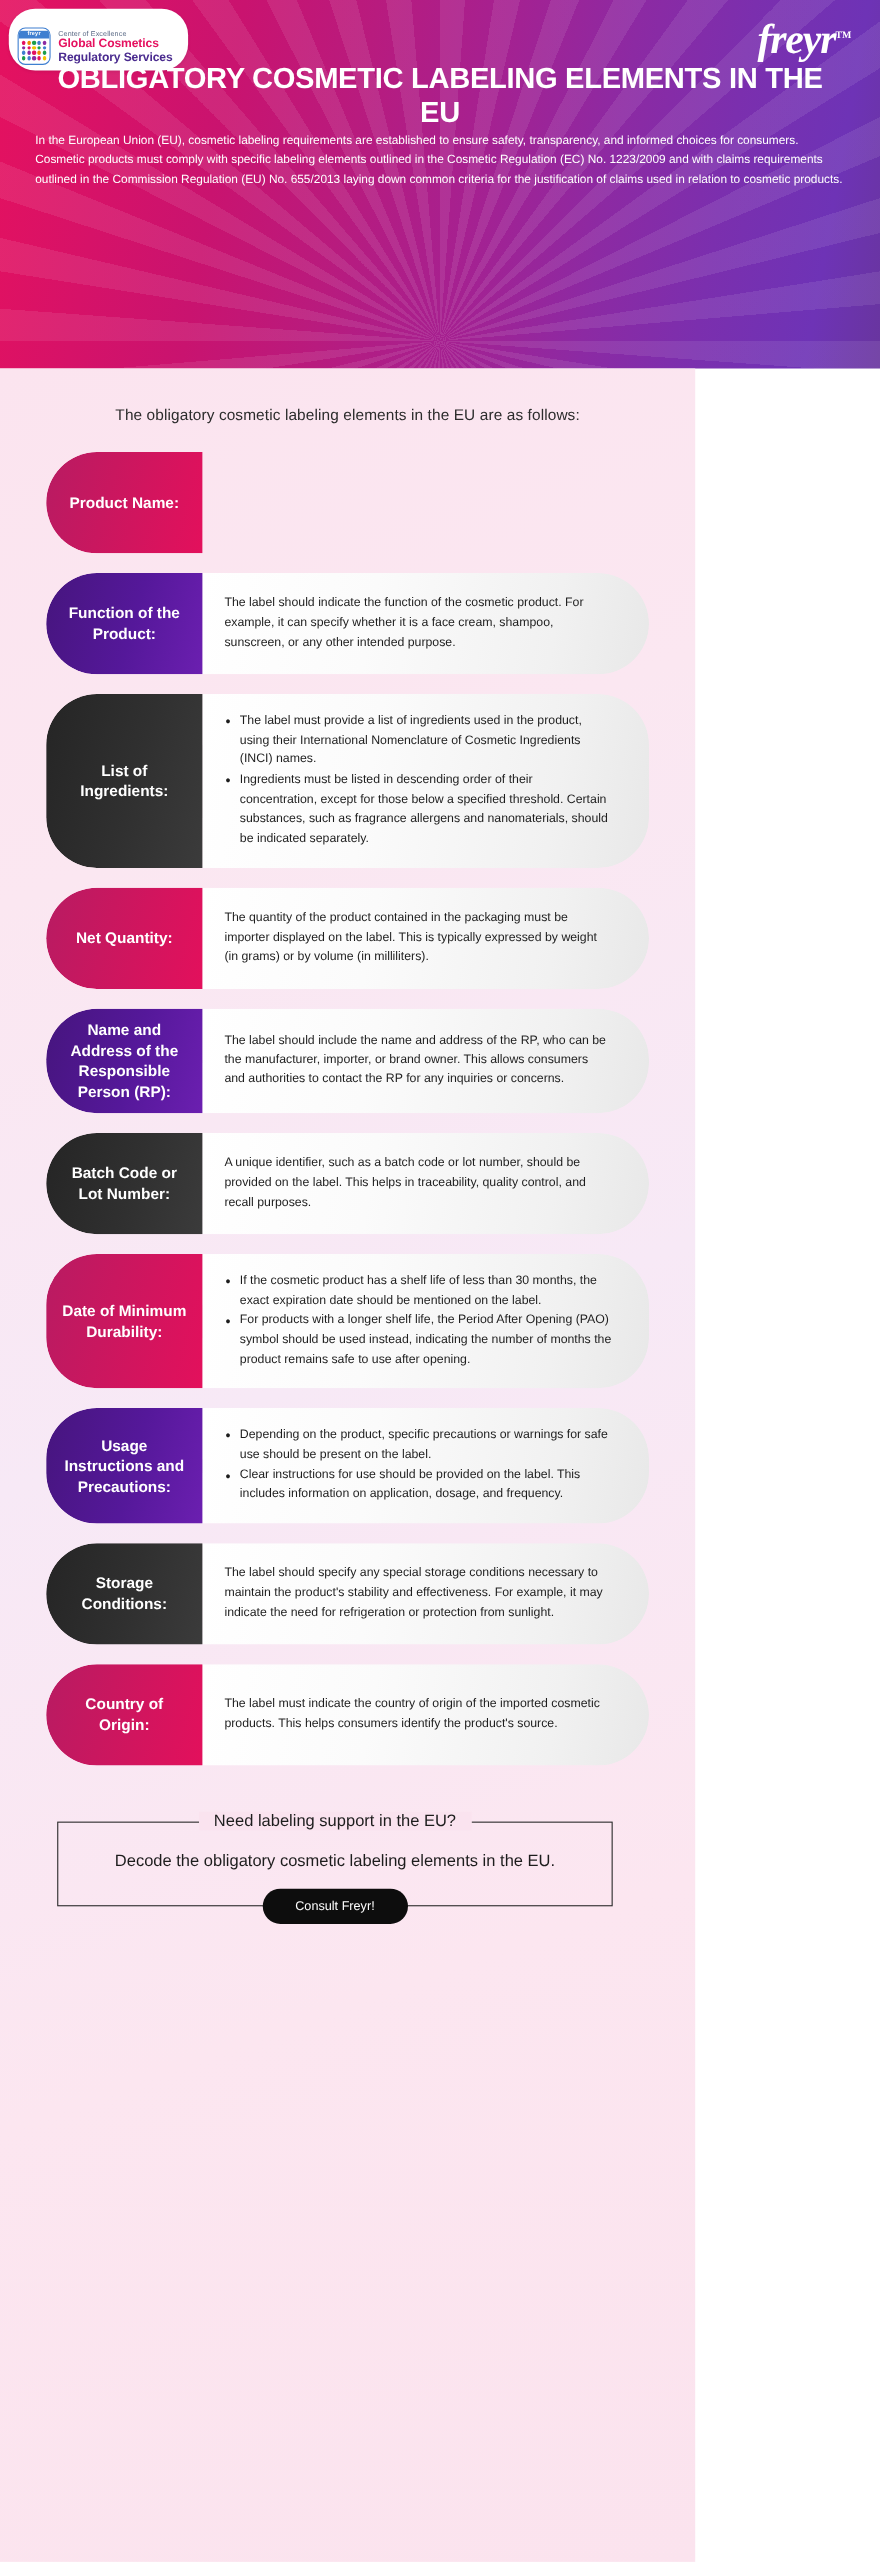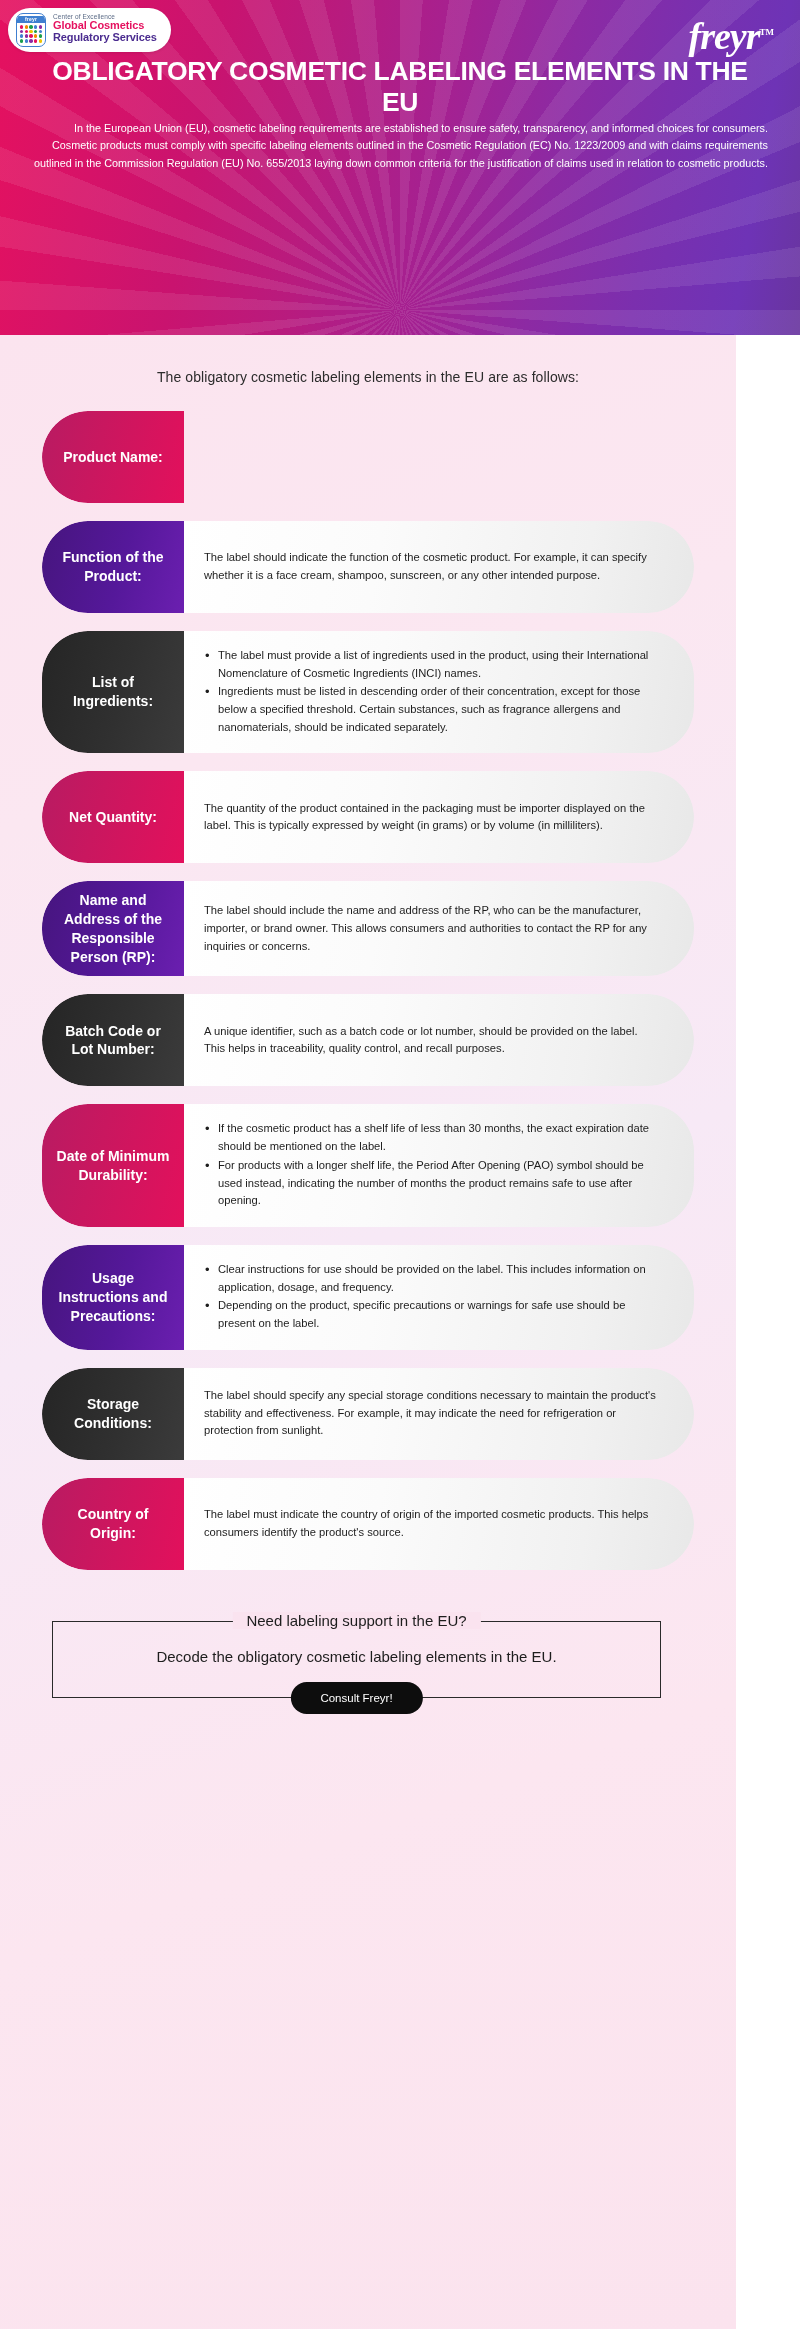--- a/index.html
+++ b/index.html
@@ -37,23 +37,23 @@
         rgba(255,255,255,0.0) 4.2deg 9deg);
     pointer-events: none;
   }
 
   
   .logo-badge {
     position: absolute;
     left: 8px; top: 8px;
     background: #ffffff;
     border-radius: 24px;
-    padding: 5px 14px 5px 8px;
-    display: flex;
-    align-items: flex-start;
+    padding: 17px 14px 5px 8px;
+    display: flex;
+    align-items: flex-end;
     gap: 7px;
     box-shadow: 0 1px 3px rgba(0,0,0,0.10);
   }
   .logo-mark {
     width: 30px; height: 34px;
     border-radius: 7px;
     border: 1.6px solid #3f7fd0;
     background: #ffffff;
     display: flex;
     flex-direction: column;
@@ -94,32 +94,32 @@
     color: #ffffff;
     font-size: 26.5px;
     font-weight: 900;
     line-height: 1.18;
     letter-spacing: -0.3px;
     padding: 0 44px;
   }
   .hdr-para {
     position: absolute;
     left: 0; right: 0; top: 120px;
-    text-align: right;
+    text-align: left;
     color: #ffffff;
     font-size: 10.8px;
     line-height: 1.62;
     padding: 0 32px;
     font-weight: 400;
   }
 
   
   .body-wrap {
     position: relative;
-    width: 736px;
+    width: 632px;
     background: linear-gradient(160deg, #fbe4ef 0%, #fbe7f1 22%, #f7e9f6 46%, #fce6f0 72%, #fbe3ee 100%);
     padding: 28px 0 0 0;
     height: 1994px;
   }
   .lede {
     text-align: center;
     color: #2c2c2c;
     font-size: 14px;
     font-weight: 400;
     margin: 6px 0 26px 0;
@@ -326,22 +326,22 @@
           <ul>
             <li>If the cosmetic product has a shelf life of less than 30 months, the exact expiration date should be mentioned on the label.</li>
             <li>For products with a longer shelf life, the Period After Opening (PAO) symbol should be used instead, indicating the number of months the product remains safe to use after opening.</li>
           </ul>
         </div>
       </div>
       <div class="card">
         <div class="card-label lbl-purple">Usage Instructions and Precautions:</div>
         <div class="card-body">
           <ul>
+            <li>Depending on the product, specific precautions or warnings for safe use should be present on the label.</li>
             <li>Clear instructions for use should be provided on the label. This includes information on application, dosage, and frequency.</li>
-            <li>Depending on the product, specific precautions or warnings for safe use should be present on the label.</li>
           </ul>
         </div>
       </div>
       <div class="card">
         <div class="card-label lbl-dark">Storage Conditions:</div>
         <div class="card-body">
           <p>The label should specify any special storage conditions necessary to maintain the product's stability and effectiveness. For example, it may indicate the need for refrigeration or protection from sunlight.</p>
         </div>
       </div>
       <div class="card">

